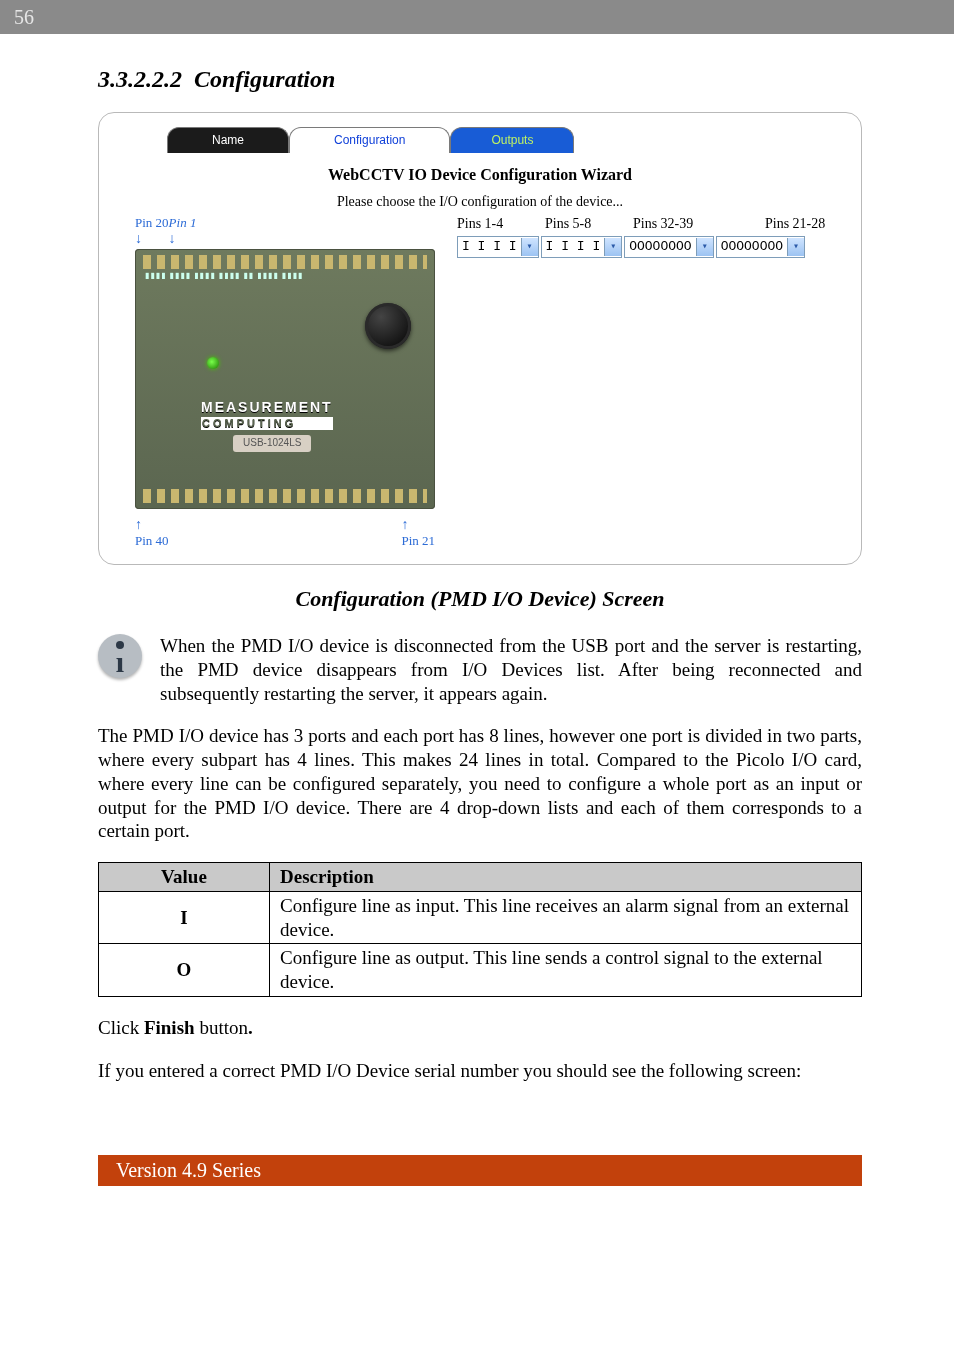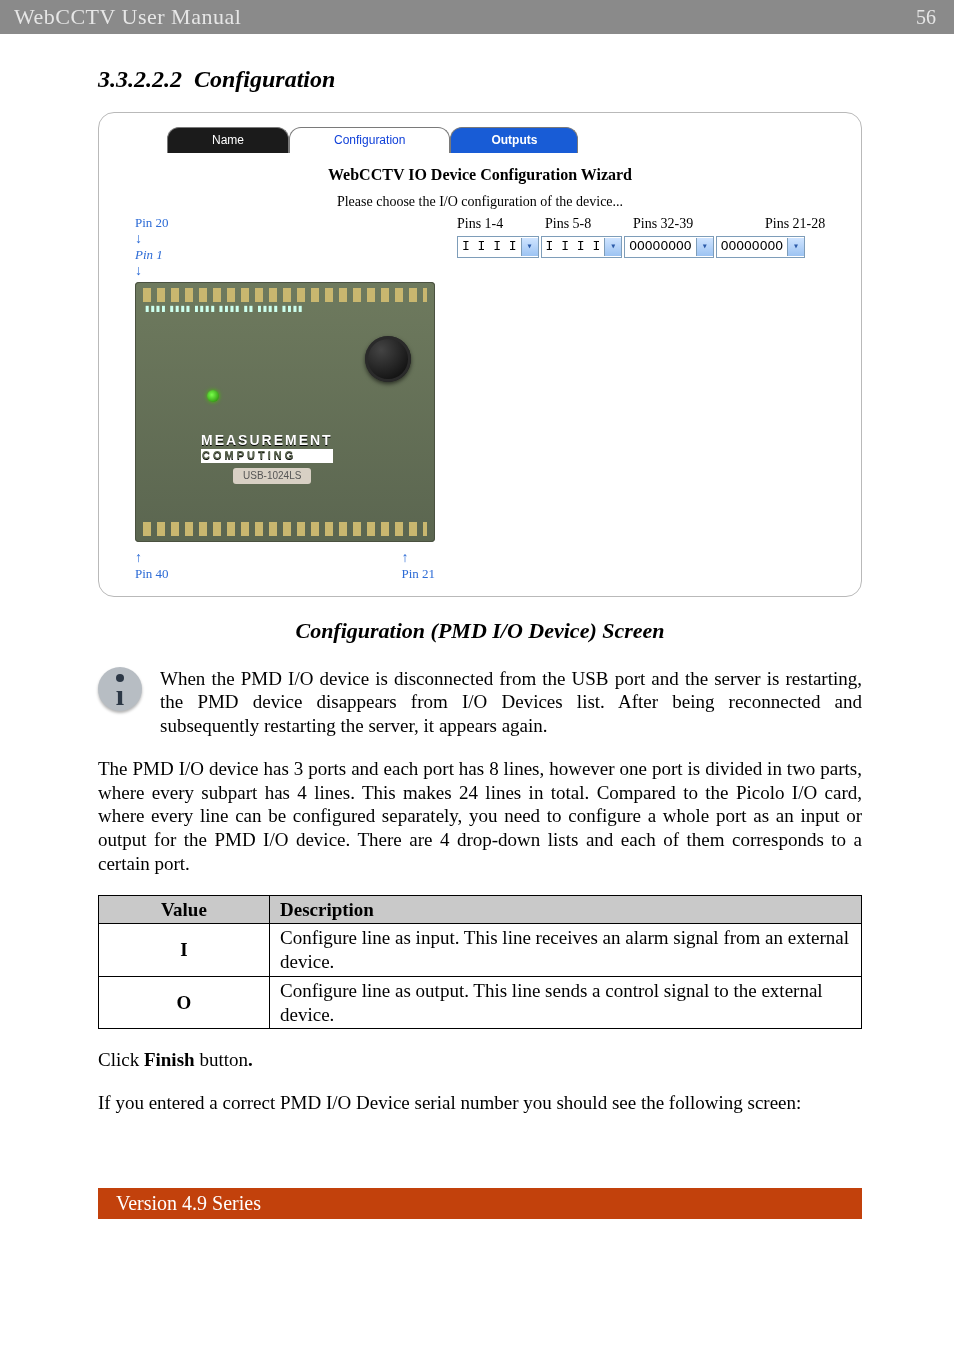--- a/index.html
+++ b/index.html
@@ -60,42 +60,42 @@
     border: 1px solid #7a7a7a;
     border-bottom: none;
     border-top-left-radius: 12px;
     border-top-right-radius: 12px;
     padding: 5px 44px;
     background: #1b1b1b;
     color: #fff;
     position: relative;
   }
   .tab.white { background: #fff; color: #1141d9; }
-  .tab.blue  { background: #185cd6; color: #ffffff; padding-left:40px; padding-right:40px;font-weight:bold;}
+  .tab.blue  { background: #185cd6; color: #bef264; padding-left:40px; padding-right:40px;}
   .wizard-title {
     text-align: center;
     font-family: "Times New Roman", serif;
     font-weight: bold;
     font-size: 16px;
     margin: 12px 0 8px 0;
   }
   .wizard-sub {
     text-align: center;
     font-family: "Times New Roman", serif;
     font-size: 14px;
     margin-bottom: 4px;
   }
   .shot-body {
     display: flex;
     padding: 0 30px 0 36px;
     gap: 22px;
     font-family: "Times New Roman", serif;
   }
   .device-col { width: 300px; flex: 0 0 300px; }
-  .pin-row-top { display:flex; justify-content:flex-start; color:#2c6bd6; font-size:13px; margin-bottom:2px;flex-direction:column;}
+  .pin-row-top { display:flex; justify-content:flex-start; color:#2c6bd6; font-size:13px; margin-bottom:2px;}
   .pin-row-top span:last-child{ margin-right:16px;font-style:italic;}
   .arrow-down { font-size:14px; line-height:0.6; }
   .board {
     background: linear-gradient(#6e7a5e,#5b6650);
     height: 260px;
     border-radius: 4px;
     position: relative;
     box-shadow: inset 0 0 0 1px #4a5140;
     overflow:hidden;
   }
@@ -187,21 +187,20 @@
   .footer-bar{
     margin: 24px 92px 0 98px;
     background:#c2410c;color:#fff;
     font-size:20px;padding:4px 18px;
   }
 </style>
 </head>
 <body>
 
 <div class="page-header">
-  <span class="title">WebCCTV User Manual</span>
   <span class="pagenum">56</span>
 </div>
 
 <div class="content">
 
   <div class="sec-heading">
     <span>3.3.2.2.2</span>&nbsp;&nbsp;<span>Configuration</span>
   </div>
 
 

